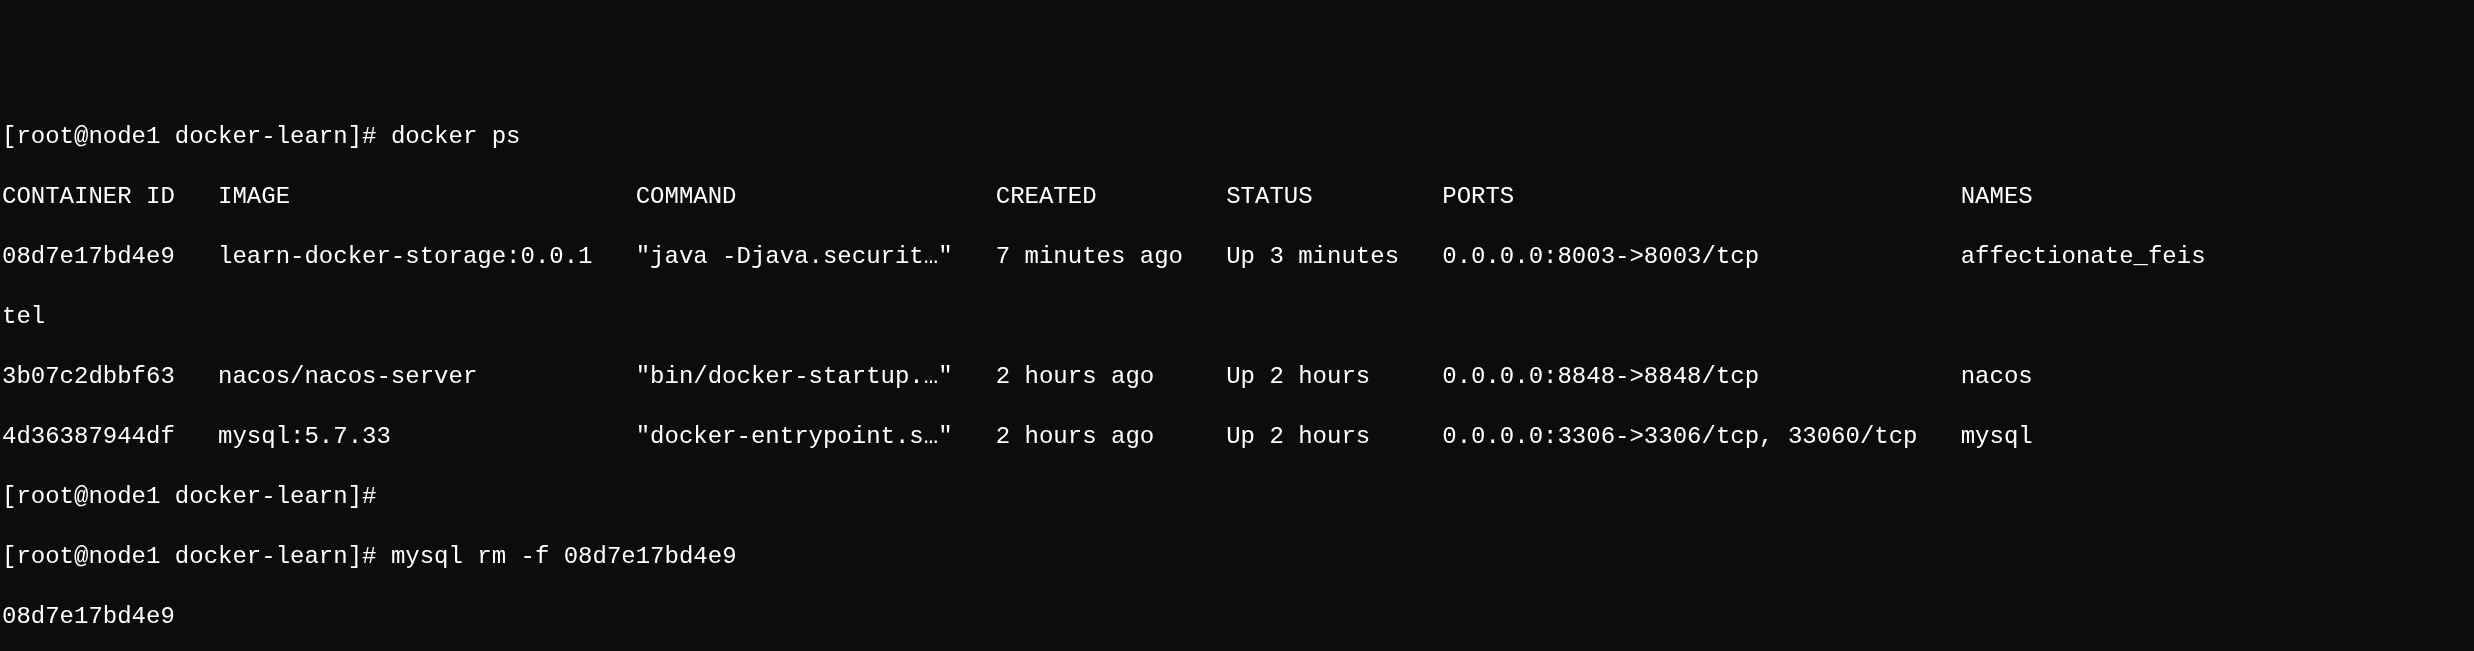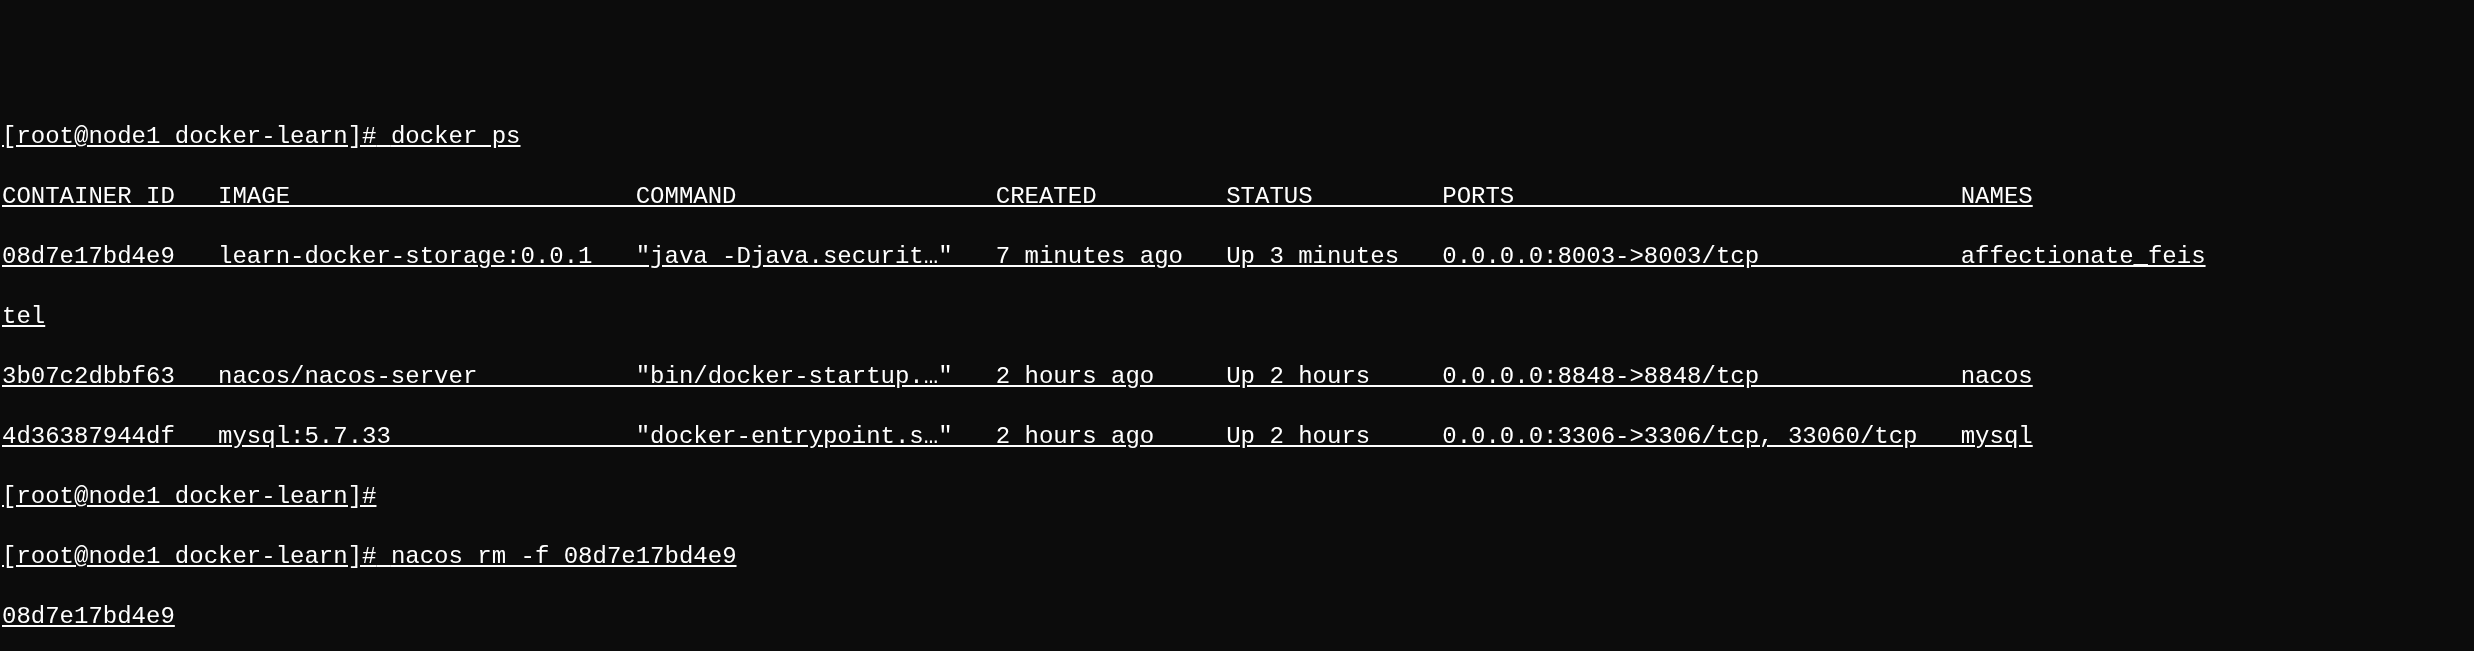--- a/index.html
+++ b/index.html
@@ -12,36 +12,35 @@
       color: #ffffff;
       font-family: "Consolas", "Courier New", monospace;
       font-size: 24px;
       line-height: 1.25;
       padding: 2px;
       white-space: pre;
       overflow-x: auto;
     }
     .terminal-line {
       white-space: pre;
-      text-decoration: underline;
     }
   </style>
 </head>
 <body>
 
 
 
 <div class="terminal-line"><span>[root@node1 docker-learn]#</span> <span>docker ps</span></div>
 <div class="terminal-line">CONTAINER ID   IMAGE                        COMMAND                  CREATED         STATUS         PORTS                               NAMES</div>
 <div class="terminal-line">08d7e17bd4e9   learn-docker-storage:0.0.1   "java -Djava.securit…"   7 minutes ago   Up 3 minutes   0.0.0.0:8003-&gt;8003/tcp              affectionate_feis</div>
 <div class="terminal-line">tel</div>
 <div class="terminal-line">3b07c2dbbf63   nacos/nacos-server           "bin/docker-startup.…"   2 hours ago     Up 2 hours     0.0.0.0:8848-&gt;8848/tcp              nacos</div>
 <div class="terminal-line">4d36387944df   mysql:5.7.33                 "docker-entrypoint.s…"   2 hours ago     Up 2 hours     0.0.0.0:3306-&gt;3306/tcp, 33060/tcp   mysql</div>
 <div class="terminal-line"><span>[root@node1 docker-learn]#</span></div>
-<div class="terminal-line"><span>[root@node1 docker-learn]#</span> <span>nacos rm -f 08d7e17bd4e9</span></div>
+<div class="terminal-line"><span>[root@node1 docker-learn]#</span> <span>mysql rm -f 08d7e17bd4e9</span></div>
 <div class="terminal-line">08d7e17bd4e9</div>
 
 
 
 
 
 
 
 
 

